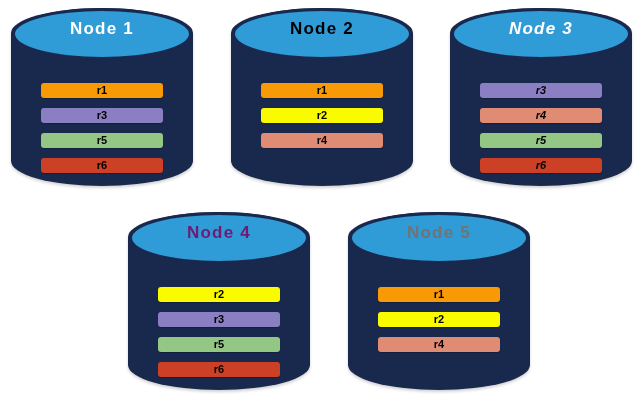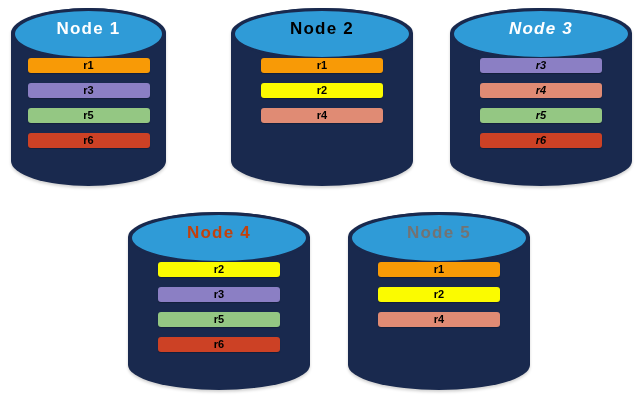--- a/index.html
+++ b/index.html
@@ -61,21 +61,21 @@
     font-weight: bold;
     letter-spacing: 1.2px;
     line-height: 1;
     z-index: 4;
     pointer-events: none;
   }
 
   .replica-stack {
     position: absolute;
     left: 0;
-    top: 50px;
+    top: 75px;
     width: 100%;
     z-index: 3;
   }
 
   .replica {
     position: relative;
     height: 15px;
     margin: 0 auto 10px auto;
     border-radius: 3px;
     text-align: center;
@@ -83,21 +83,21 @@
     font-weight: bold;
     color: #000000;
     line-height: 15px;
     box-shadow: 0 1px 1px rgba(0,0,0,0.25);
   }
 </style>
 </head>
 <body>
 
 <div class="canvas" id="canvas">
-    <div class="node" style="left: 11px; top: 8px; width: 155px; height: 178px;">
+    <div class="node" style="left: 11px; top: 8px; width: 182px; height: 178px;">
       <div class="cyl-body" style="background: rgb(25, 41, 78);"></div>
       <div class="cyl-top" style="background: rgb(47, 155, 215); border-color: rgb(25, 41, 78);"></div>
       <div class="node-title" style="color: rgb(255, 255, 255);">Node  1</div>
       <div class="replica-stack">
         <div class="replica" style="background: rgb(248, 154, 6); width: 122px; color: rgb(0, 0, 0);">r1</div>
         <div class="replica" style="background: rgb(139, 127, 196); width: 122px; color: rgb(0, 0, 0);">r3</div>
         <div class="replica" style="background: rgb(148, 199, 131); width: 122px; color: rgb(0, 0, 0);">r5</div>
         <div class="replica" style="background: rgb(204, 65, 37); width: 122px; color: rgb(0, 0, 0);">r6</div>
       </div>
     </div>
@@ -118,21 +118,21 @@
       <div class="replica-stack">
         <div class="replica" style="background: rgb(139, 127, 196); width: 122px; color: rgb(0, 0, 0);">r3</div>
         <div class="replica" style="background: rgb(224, 139, 116); width: 122px; color: rgb(0, 0, 0);">r4</div>
         <div class="replica" style="background: rgb(148, 199, 131); width: 122px; color: rgb(0, 0, 0);">r5</div>
         <div class="replica" style="background: rgb(204, 65, 37); width: 122px; color: rgb(0, 0, 0);">r6</div>
       </div>
     </div>
     <div class="node" style="left: 128px; top: 212px; width: 182px; height: 178px;">
       <div class="cyl-body" style="background: rgb(25, 41, 78);"></div>
       <div class="cyl-top" style="background: rgb(47, 155, 215); border-color: rgb(25, 41, 78);"></div>
-      <div class="node-title" style="color: #c2410c;">Node  4</div>
+      <div class="node-title" style="color: #701a75;">Node  4</div>
       <div class="replica-stack">
         <div class="replica" style="background: rgb(251, 251, 0); width: 122px; color: rgb(0, 0, 0);">r2</div>
         <div class="replica" style="background: rgb(139, 127, 196); width: 122px; color: rgb(0, 0, 0);">r3</div>
         <div class="replica" style="background: rgb(148, 199, 131); width: 122px; color: rgb(0, 0, 0);">r5</div>
         <div class="replica" style="background: rgb(204, 65, 37); width: 122px; color: rgb(0, 0, 0);">r6</div>
       </div>
     </div>
     <div class="node" style="left: 348px; top: 212px; width: 182px; height: 178px;">
       <div class="cyl-body" style="background: rgb(25, 41, 78);"></div>
       <div class="cyl-top" style="background: rgb(47, 155, 215); border-color: rgb(25, 41, 78);"></div>

